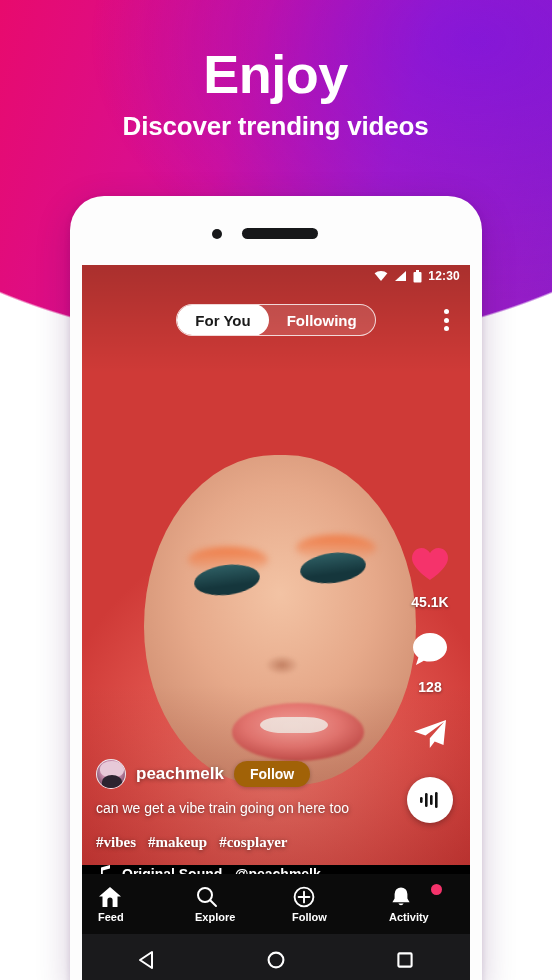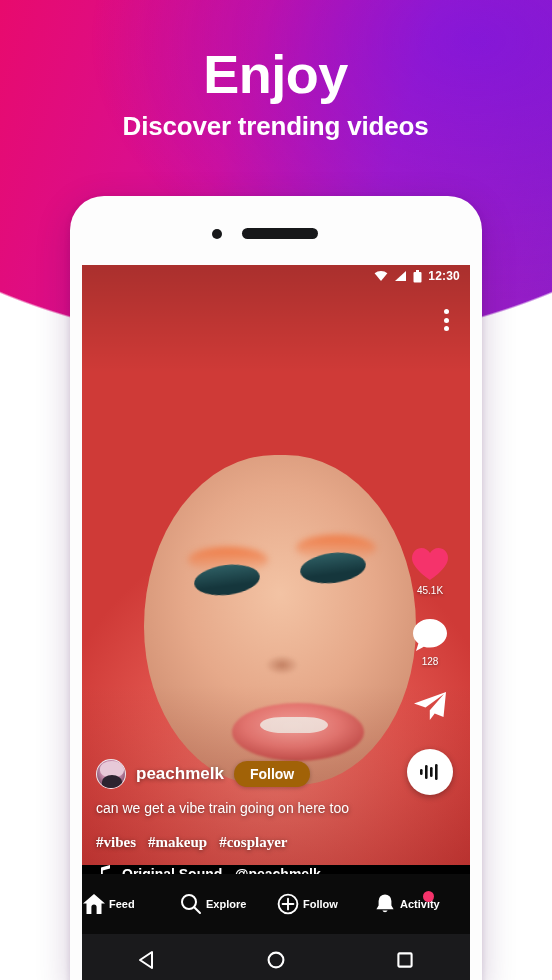--- a/index.html
+++ b/index.html
@@ -143,21 +143,21 @@
   }
   #kebab-menu span { width:5px; height:5px; border-radius:50%; background:#fff; display:block; }
 
   
   #action-rail {
     position:absolute; right:8px; top:282px; width:64px; z-index:12;
     display:flex; flex-direction:column; align-items:center;
   }
   .rail-item { display:flex; flex-direction:column; align-items:center; }
   .rail-count {
-    color:#fff; font-size:10px; font-weight:normal; margin-top:4px;
+    color:#fff; font-size:14px; font-weight:bold; margin-top:13px;
     text-shadow:0 1px 3px rgba(0,0,0,.45);
   }
   #like-group { margin-bottom:22px; }
   #comment-group { margin-bottom:22px; }
   #share-group { margin-bottom:26px; }
   #audio-disc {
     width:46px; height:46px; border-radius:50%; background:#fff;
     display:flex; align-items:center; justify-content:center;
     box-shadow:0 2px 6px rgba(0,0,0,.3);
   }
@@ -199,22 +199,23 @@
   #sound-title {
     color:#fff; font-size:14px; font-weight:bold; text-shadow:0 1px 4px rgba(0,0,0,.5);
   }
 
   
   #bottom-nav {
     position:absolute; left:0; bottom:52px; width:388px; height:60px;
     background:#0b0b0b; display:flex; align-items:center; z-index:14;
   }
   .nav-item {
-    flex:1; display:flex; flex-direction:row; align-items:center; gap:3px;
+    flex:1; display:flex; flex-direction:column; align-items:flex-start; gap:3px;
     position:relative;
+    margin-left:16px;
   }
   .nav-label { color:#fff; font-size:11px; font-weight:bold; }
   #activity-badge {
     position:absolute; left:50%; margin-left:1px; top:-2px;
     width:11px; height:11px; border-radius:50%; background:#f5336b;
   }
 
   
   #system-nav {
     position:absolute; left:0; bottom:0; width:388px; height:52px;
@@ -261,20 +262,26 @@
       <svg class="sb-ico" width="13" height="12" viewBox="0 0 13 12">
         <path d="M12 1 L12 11 L1 11 Z" fill="#fff"></path>
       </svg>
       <svg class="sb-ico" width="9" height="13" viewBox="0 0 9 13">
         <rect x="3" y="0" width="3" height="2" fill="#fff"></rect>
         <rect x="0.5" y="2" width="8" height="10.5" rx="1" fill="#fff"></rect>
       </svg>
       <span id="status-time">12:30</span>
     </div>
 
+    <div id="tab-bar">
+      <div id="tab-pill">
+        <div class="tab active">For You</div>
+        <div class="tab inactive">Following</div>
+      </div>
+    </div>
     <div id="kebab-menu">
       <span></span>
       <span></span>
       <span></span>
     </div>
 
     <div id="action-rail">
       <div class="rail-item" id="like-group">
         <svg width="38" height="34" viewBox="0 0 38 34">
           <path d="M19 33 C19 33 1 21.5 1 11 C1 5 5.5 1 10.5 1 C14 1 17.3 3 19 6 C20.7 3 24 1 27.5 1 C32.5 1 37 5 37 11 C37 21.5 19 33 19 33 Z" fill="#f5336b"></path>

